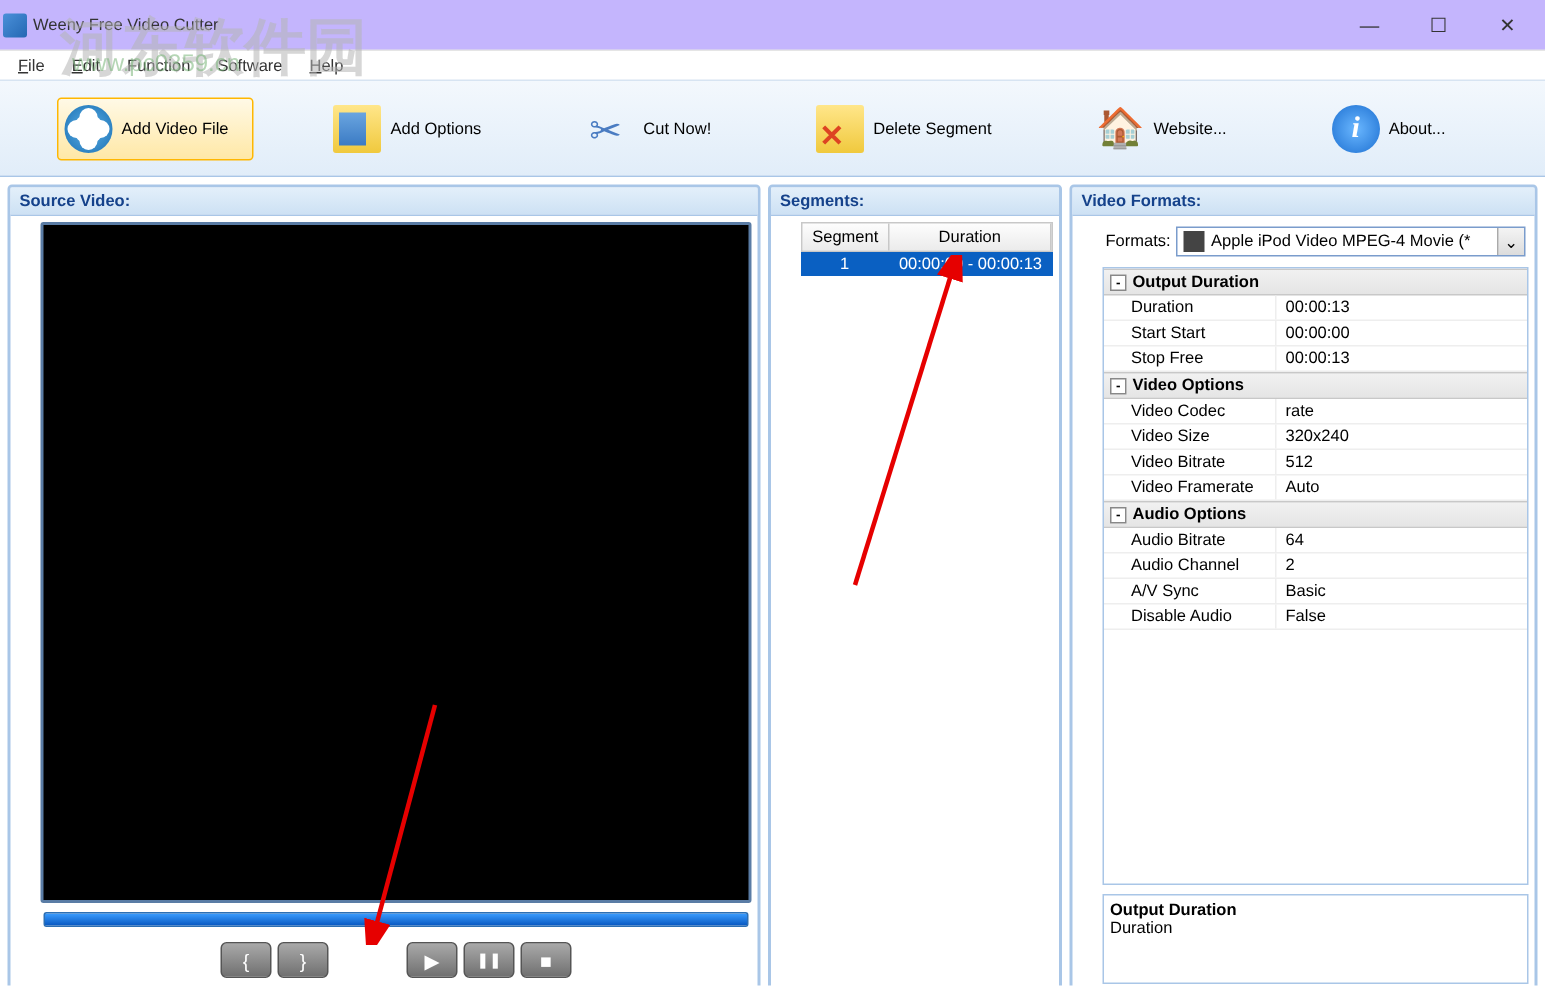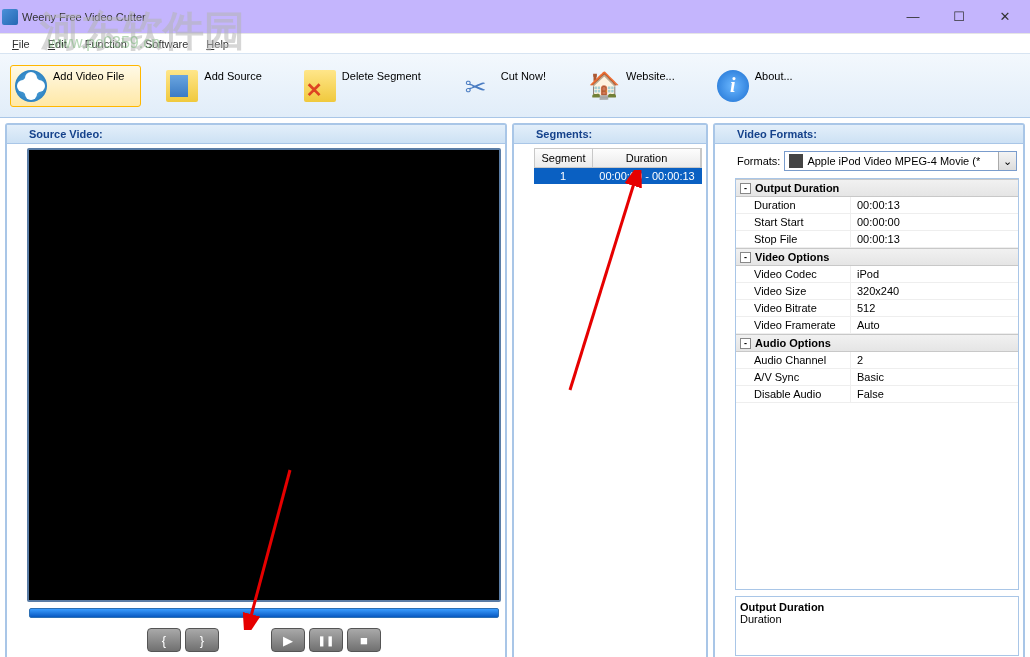--- a/index.html
+++ b/index.html
@@ -5,37 +5,37 @@
 * { box-sizing: border-box; margin: 0; padding: 0; font-family: Tahoma, sans-serif; font-size: 11px; }
 body { background: #fff; width: 1030px; height: 657px; overflow: hidden; position: relative; }
 .titlebar { height: 34px; background: #c4b5fd; display: flex; align-items: center; padding: 0 2px; border-bottom: 1px solid #e5e5e5; }
 .titlebar .app-icon { width: 16px; height: 16px; background: linear-gradient(135deg,#4a90d9,#2568b3); border-radius: 2px; margin-right: 4px; }
 .titlebar .title { flex: 1; color: #333; }
 .titlebar .win-btn { width: 46px; height: 22px; display: flex; align-items: center; justify-content: center; color: #333; font-size: 13px; }
 .menubar { height: 20px; display: flex; align-items: center; padding: 0 4px; gap: 2px; border-bottom: 1px solid #d7e4f2; }
 .menubar .menu-item { padding: 2px 8px; color: #333; }
 .menubar .menu-item u { text-decoration: underline; }
 .toolbar { height: 64px; background: linear-gradient(#f3f8fd,#e1edf9); border-bottom: 1px solid #a9c6e7; display: flex; align-items: center; padding: 0 10px; }
-.tool-btn { display: flex; padding: 4px 16px 4px 4px; border: 1px solid transparent; border-radius: 3px; margin-right: 20px; }
+.tool-btn { display: flex; align-items: center; padding: 4px 16px 4px 4px; border: 1px solid transparent; border-radius: 3px; margin-right: 20px; margin-left: 28px; }
 .tool-btn.active { border-color: #ffb700; background: linear-gradient(#fff9e6,#ffe8a6); }
 .tool-icon { width: 32px; height: 32px; margin-right: 6px; border-radius: 3px; }
 .ico-film { background: radial-gradient(circle,#5fb3e8,#1a6fb3); position: relative; border-radius: 50%; }
 .ico-film::after { content:""; position:absolute; inset:6px; border-radius:50%; background:#fff; box-shadow: 0 -8px 0 -4px #fff, 0 8px 0 -4px #fff, -8px 0 0 -4px #fff, 8px 0 0 -4px #fff; }
 .ico-folder { background: linear-gradient(#ffe68a,#f0c93d); border-radius: 2px; position: relative; }
 .ico-folder::before { content:""; position:absolute; left:4px; top:5px; width:18px; height:22px; background:linear-gradient(#6aa5e0,#3b7bc4); }
 .ico-delfolder { background: linear-gradient(#ffe68a,#f0c93d); border-radius: 2px; position: relative; }
 .ico-delfolder::after { content:"✕"; position:absolute; left:2px; top:8px; color:#d42; font-size:20px; font-weight:bold; }
 .ico-scissor { position: relative; }
 .ico-scissor::after { content:"✂"; position:absolute; left:2px; top:2px; font-size:26px; color:#4a7cc2; }
 .ico-home { position: relative; }
 .ico-home::after { content:"🏠"; position:absolute; left:0; top:0; font-size:26px; }
 .ico-info { background: radial-gradient(circle,#6ab7ff,#1c6fd1); border-radius:50%; display:flex; align-items:center; justify-content:center; color:#fff; font-size:20px; font-style:italic; font-weight:bold; font-family: Georgia; }
 .content { display: flex; height: 549px; padding: 5px; gap: 5px; background: #fff; }
 .panel { border: 2px solid #a9c6e7; border-radius: 3px; display: flex; flex-direction: column; background:#fff; }
-.panel-header { background: linear-gradient(#e3effa,#cde1f4); color: #15428b; font-weight: bold; padding: 3px 22px; border-bottom: 1px solid #a9c6e7; }
+.panel-header { background: linear-gradient(#e3effa,#cde1f4); color: #15428b; font-weight: bold; padding: 3px 6px; border-bottom: 1px solid #a9c6e7; }
 .panel-body { flex: 1; padding: 4px; overflow: hidden; display:flex; flex-direction:column;margin-left:16px; }
 .source { width: 502px; }
 .segments { width: 196px; }
 .formats { flex: 1; }
 .video-area { flex: 1; background: #000; border: 2px solid #5a7ca5; border-radius: 2px; }
 .slider { height: 10px; margin: 6px 2px; background: linear-gradient(#3a9cff,#0858c1); border-radius: 2px; border:1px solid #2d6fb3; }
 .controls { display: flex; justify-content: center; gap: 6px; padding: 4px 0; }
 .ctrl-group { display:flex; gap:4px; }
 .ctrl-btn { width: 34px; height: 24px; background: linear-gradient(#a9a9a9,#707070); border:1px solid #555; border-radius: 4px; color:#fff; display:flex; align-items:center; justify-content:center; font-size:13px; }
 .seg-header-row { display:flex; background: linear-gradient(#fdfdfd,#ebebeb); border:1px solid #c8c8c8; }
@@ -80,29 +80,29 @@
   <div class="menu-item"><u>H</u>elp</div>
 </div>
 
 <div class="toolbar">
   <div class="tool-btn active">
     <div class="tool-icon ico-film"></div>
     <span>Add Video File</span>
   </div>
   <div class="tool-btn">
     <div class="tool-icon ico-folder"></div>
-    <span>Add Source</span>
+    <span>Add Options</span>
+  </div>
+  <div class="tool-btn">
+    <div class="tool-icon ico-scissor"></div>
+    <span>Cut Now!</span>
   </div>
   <div class="tool-btn">
     <div class="tool-icon ico-delfolder"></div>
     <span>Delete Segment</span>
-  </div>
-  <div class="tool-btn">
-    <div class="tool-icon ico-scissor"></div>
-    <span>Cut Now!</span>
   </div>
   <div class="tool-btn">
     <div class="tool-icon ico-home"></div>
     <span>Website...</span>
   </div>
   <div class="tool-btn">
     <div class="tool-icon ico-info">i</div>
     <span>About...</span>
   </div>
 </div>
@@ -160,46 +160,50 @@
           </div>
         <div class="prop-row">
             <div class="prop-name">Duration</div>
             <div class="prop-val">00:00:13</div>
           </div>
         <div class="prop-row">
             <div class="prop-name">Start Start</div>
             <div class="prop-val">00:00:00</div>
           </div>
         <div class="prop-row">
-            <div class="prop-name">Stop File</div>
+            <div class="prop-name">Stop Free</div>
             <div class="prop-val">00:00:13</div>
           </div>
         <div class="prop-group">
             <span class="exp">-</span>
             <span>Video Options</span>
           </div>
         <div class="prop-row">
             <div class="prop-name">Video Codec</div>
-            <div class="prop-val">iPod</div>
+            <div class="prop-val">rate</div>
           </div>
         <div class="prop-row">
             <div class="prop-name">Video Size</div>
             <div class="prop-val">320x240</div>
           </div>
         <div class="prop-row">
             <div class="prop-name">Video Bitrate</div>
             <div class="prop-val">512</div>
           </div>
         <div class="prop-row">
             <div class="prop-name">Video Framerate</div>
             <div class="prop-val">Auto</div>
           </div>
         <div class="prop-group">
             <span class="exp">-</span>
             <span>Audio Options</span>
+          </div>
+        <div class="prop-row">
+            <div class="prop-name">Audio Bitrate</div>
+            <div class="prop-val">64</div>
           </div>
         <div class="prop-row">
             <div class="prop-name">Audio Channel</div>
             <div class="prop-val">2</div>
           </div>
         <div class="prop-row">
             <div class="prop-name">A/V Sync</div>
             <div class="prop-val">Basic</div>
           </div>
         <div class="prop-row">

